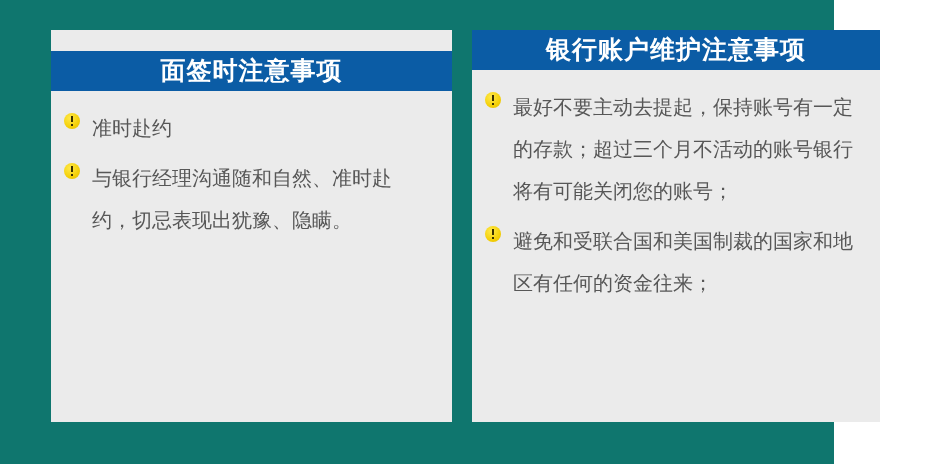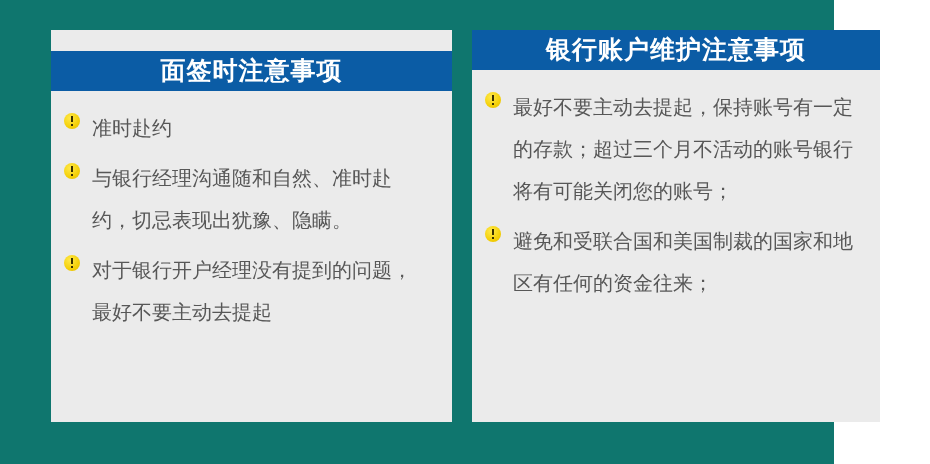--- a/index.html
+++ b/index.html
@@ -111,24 +111,20 @@
     <div class="panel-body">
       <ul class="bullet-list">
         <li class="bullet-item">
           <span class="bullet-icon"></span>
           <span class="bullet-text" style="color: rgb(87, 87, 87);">准时赴约</span>
         </li>
         <li class="bullet-item">
           <span class="bullet-icon"></span>
           <span class="bullet-text" style="color: rgb(87, 87, 87);">与银行经理沟通随和自然、准时赴约，切忌表现出犹豫、隐瞒。</span>
         </li>
-        <li class="bullet-item">
-          <span class="bullet-icon"></span>
-          <span class="bullet-text" style="color: rgb(87, 87, 87);">对于银行开户经理没有提到的问题，最好不要主动去提起</span>
-        </li>
       </ul>
     </div>
   </section>
 
   <section class="panel panel--right" style="background: rgb(235, 235, 235);">
     <div class="panel-title" style="background: rgb(11, 92, 165); color: rgb(255, 255, 255);">银行账户维护注意事项</div>
     <div class="panel-body">
       <ul class="bullet-list">
         <li class="bullet-item">
           <span class="bullet-icon"></span>

